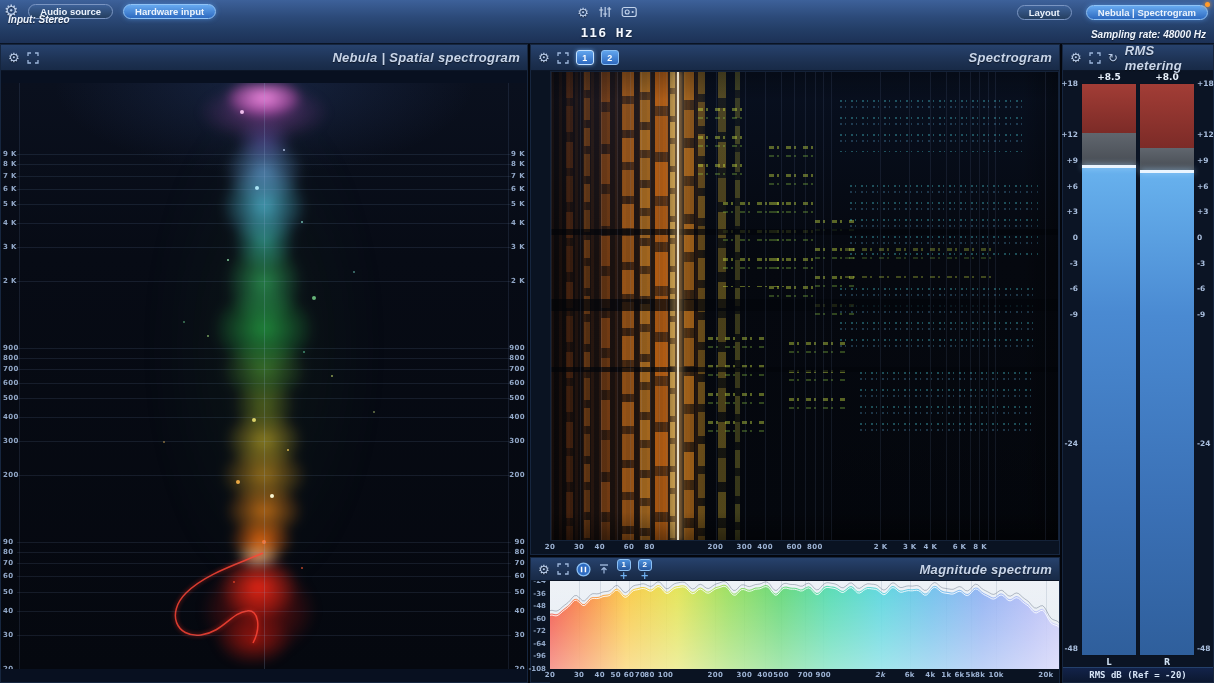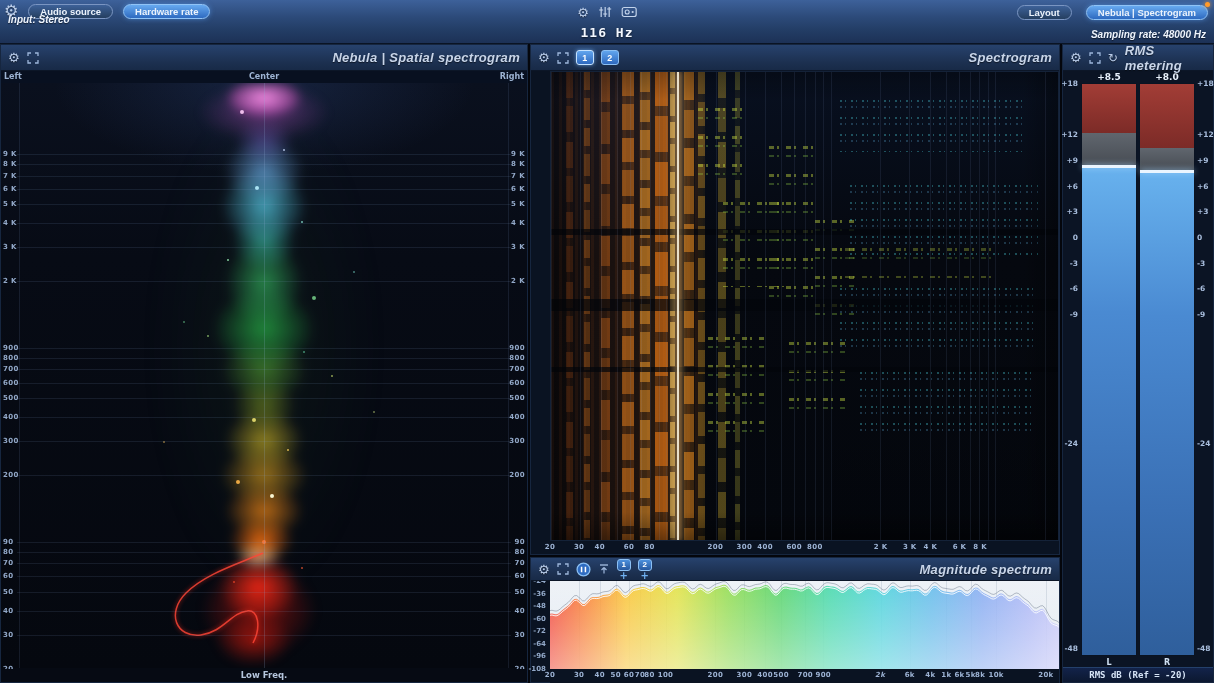--- a/index.html
+++ b/index.html
@@ -172,21 +172,21 @@
 </style>
 </head>
 <body>
 
 <div class="app">
 
   <header class="topbar">
     <div class="tb-left">
       <span class="gear big">⚙</span>
       <button class="btn dark">Audio source</button>
-      <button class="btn bright">Hardware rate</button>
+      <button class="btn bright">Hardware input</button>
     </div>
     <div class="tb-center">
       <div class="tb-center-icons">
         <span class="gear">⚙</span>
         <span class="icon">
           <svg width="14" height="12" viewBox="0 0 14 12">
               <g stroke="#c3d4ec" stroke-width="1.2" fill="none">
                 <path d="M3 1v10M7 1v10M11 1v10"></path>
                 <path d="M1 4h4M5 8h4M9 3h4"></path>
               </g>
@@ -213,25 +213,20 @@
 
   <section class="panel spatial">
     <div class="phead">
       <span class="gear">⚙</span>
       <span class="icon">
         <svg width="12" height="12" viewBox="0 0 12 12">
             <path d="M1 4V1h3M8 1h3v3M11 8v3H8M4 11H1V8" fill="none" stroke="#9db6da" stroke-width="1.3"></path>
           </svg>
       </span>
       <div class="ptitle">Nebula | Spatial spectrogram</div>
-    </div>
-    <div class="collabels">
-      <span class="cl-l">Left</span>
-      <span class="cl-c">Center</span>
-      <span class="cl-r">Right</span>
     </div>
     <div class="splot" id="spatial-plot">
       <div class="blob"></div>
       <div class="sparkles"></div>
       <svg class="redline" viewBox="0 0 526 586">
         <path d="M262 470 C240 480 205 490 185 510 C165 530 175 555 200 552 C222 549 230 530 246 528 C258 526 260 545 252 560" fill="none" stroke="#ff4535" stroke-width="1.5" opacity="0.85" style="filter:drop-shadow(0 0 2px rgba(255,45,30,.8))"></path>
       </svg>
       <div class="centerline"></div>
       <div class="edgeline el-l"></div>
       <div class="edgeline el-r"></div>
@@ -300,23 +295,20 @@
         <span class="tick tr" style="top: 86.83%;">50</span>
         <div class="hgrid" style="top: 90.04%;"></div>
         <span class="tick tl" style="top: 90.04%;">40</span>
         <span class="tick tr" style="top: 90.04%;">40</span>
         <div class="hgrid" style="top: 94.17%;"></div>
         <span class="tick tl" style="top: 94.17%;">30</span>
         <span class="tick tr" style="top: 94.17%;">30</span>
         <span class="tick tl" style="top: 100%;">20</span>
         <span class="tick tr" style="top: 100%;">20</span>
       </div>
-    <div class="pfoot">
-      <span>Low Freq.</span>
-    </div>
   </section>
 
   <section class="panel spectro">
     <div class="phead">
       <span class="gear">⚙</span>
       <span class="icon">
         <svg width="12" height="12" viewBox="0 0 12 12">
             <path d="M1 4V1h3M8 1h3v3M11 8v3H8M4 11H1V8" fill="none" stroke="#9db6da" stroke-width="1.3"></path>
           </svg>
       </span>

